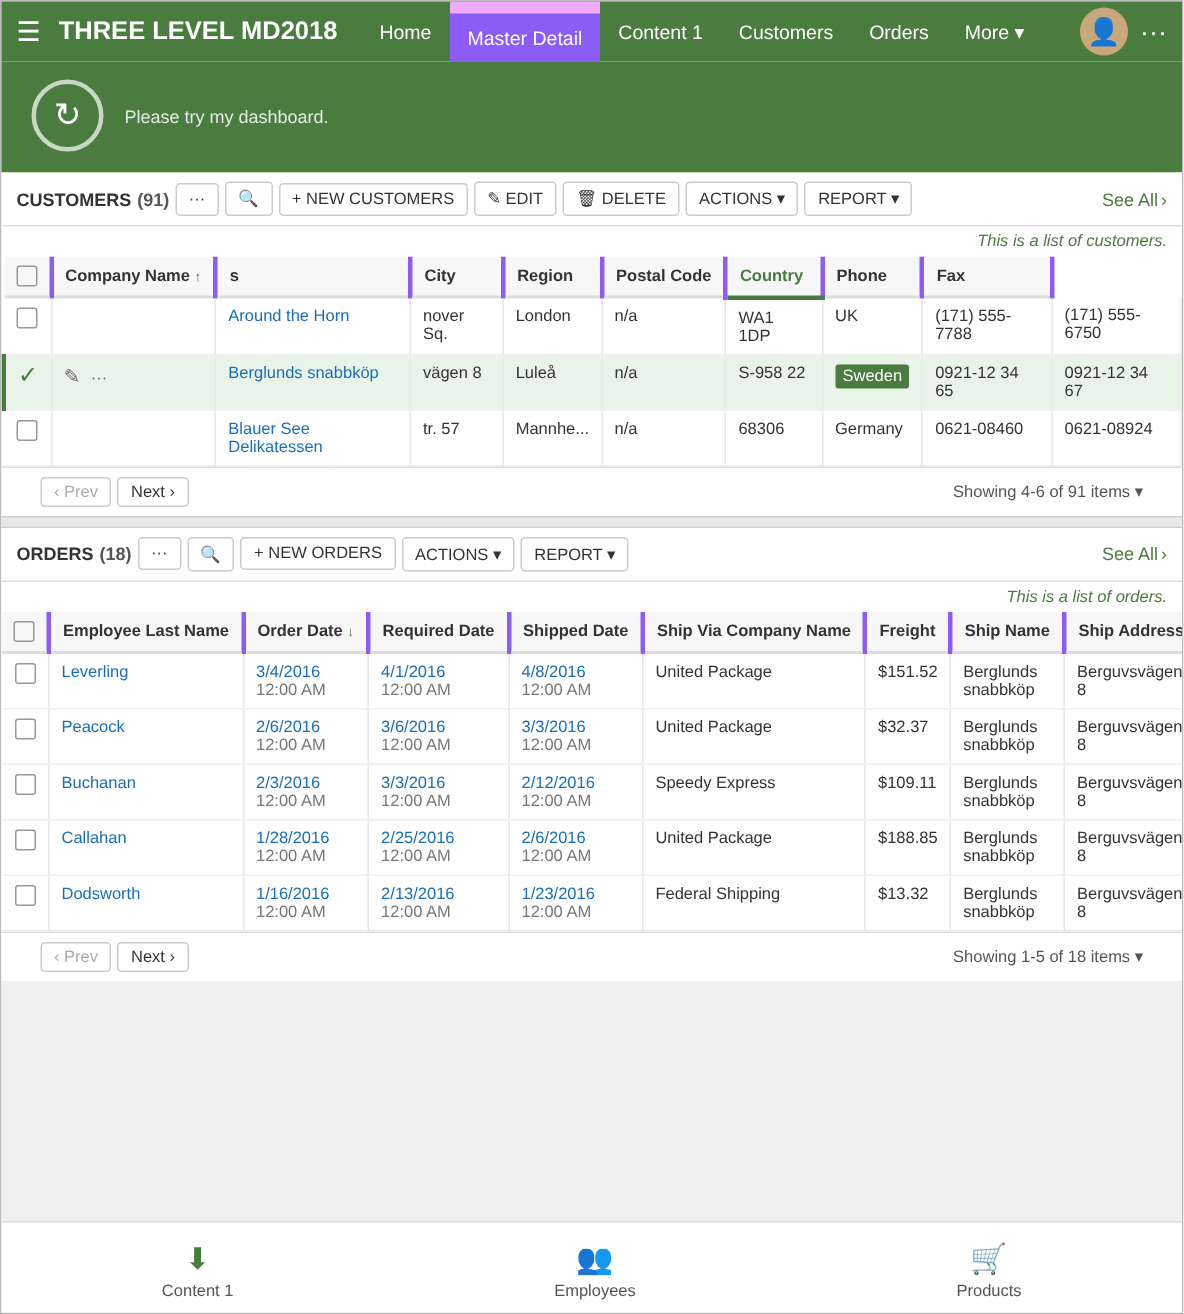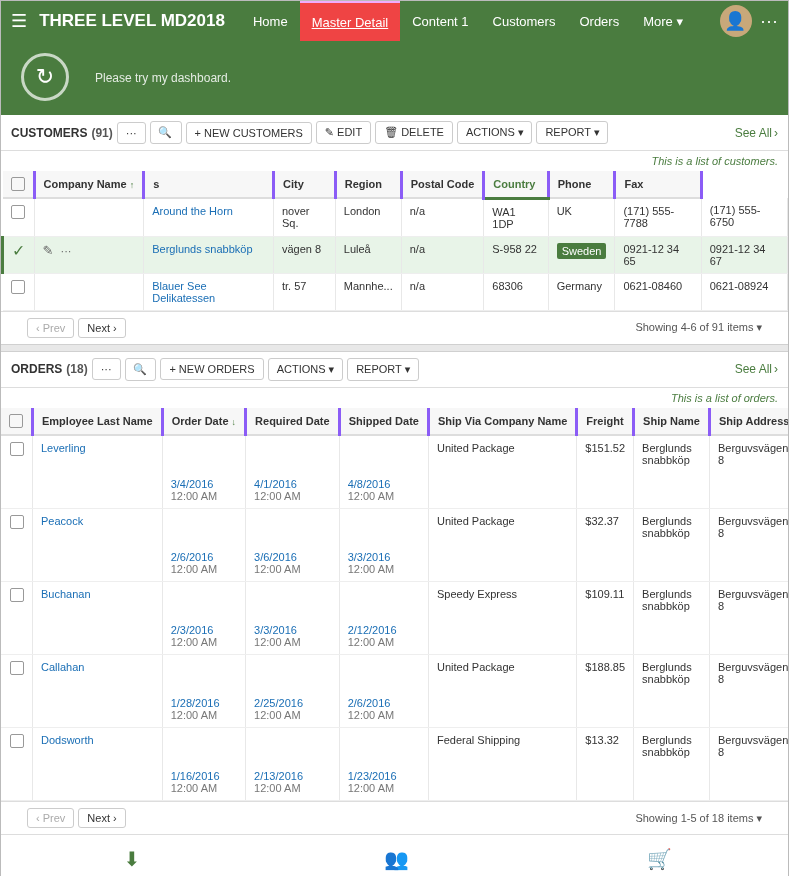--- a/index.html
+++ b/index.html
@@ -18,21 +18,21 @@
     .top-nav .app-title { font-weight: bold; font-size: 17px; margin-right: 16px; white-space: nowrap; }
     .top-nav .nav-item {
       padding: 0 12px;
       height: 40px;
       display: flex;
       align-items: center;
       font-size: 13px;
       cursor: pointer;
       white-space: nowrap;
     }
-    .top-nav .nav-item.active { background: #ef4444; border-top: 2px solid #f0abfc; text-decoration: underline; }
+    .top-nav .nav-item.active { background: #8b5cf6; border-top: 8px solid #f0abfc; }
     .top-nav .spacer { flex: 1; }
     .top-nav .avatar {
       width: 32px; height: 32px; border-radius: 50%;
       background: #c8a87a;
       overflow: hidden;
       display: flex; align-items: center; justify-content: center;
       font-size: 18px; color: #7a5530;
       margin-right: 8px;
     }
     .top-nav .more-dots { font-size: 18px; color: white; cursor: pointer; }
@@ -46,21 +46,21 @@
       color: white;
     }
     .page-header .icon-circle {
       width: 48px; height: 48px; border-radius: 50%;
       border: 3px solid rgba(255,255,255,0.7);
       display: flex; align-items: center; justify-content: center;
       margin-right: 14px;
       font-size: 22px;
     }
     .page-header .title-block .main-title { font-size: 22px; font-weight: bold; }
-    .page-header .title-block .subtitle { font-size: 12px; opacity: 0.85; margin-top: 2px; margin-left: 12px; }
+    .page-header .title-block .subtitle { font-size: 12px; opacity: 0.85; margin-top: 2px; }
 
     
     .main-content { background: white; margin: 0; padding: 0; }
 
     
     .section-toolbar {
       display: flex;
       align-items: center;
       padding: 6px 10px;
       border-bottom: 1px solid #ddd;
@@ -155,21 +155,21 @@
     .page-btn.disabled { color: #aaa; cursor: default; }
     .showing-text { margin-left: auto; font-size: 11px; color: #555; }
 
     
     .section-divider { height: 8px; background: #e8e8e8; border-top: 1px solid #d0d0d0; border-bottom: 1px solid #d0d0d0; }
 
     
     .orders-section { background: white; }
 
     
-    .link-text { color: #1a6eb5; cursor: pointer; text-decoration: none; margin-top: 36px; }
+    .link-text { color: #1a6eb5; cursor: pointer; text-decoration: none; }
 
     
     .sort-arrow { font-size: 9px; color: #4a7c3f; }
 
     
     .bottom-nav {
       background: white;
       border-top: 1px solid #ddd;
       display: flex;
       justify-content: space-around;

